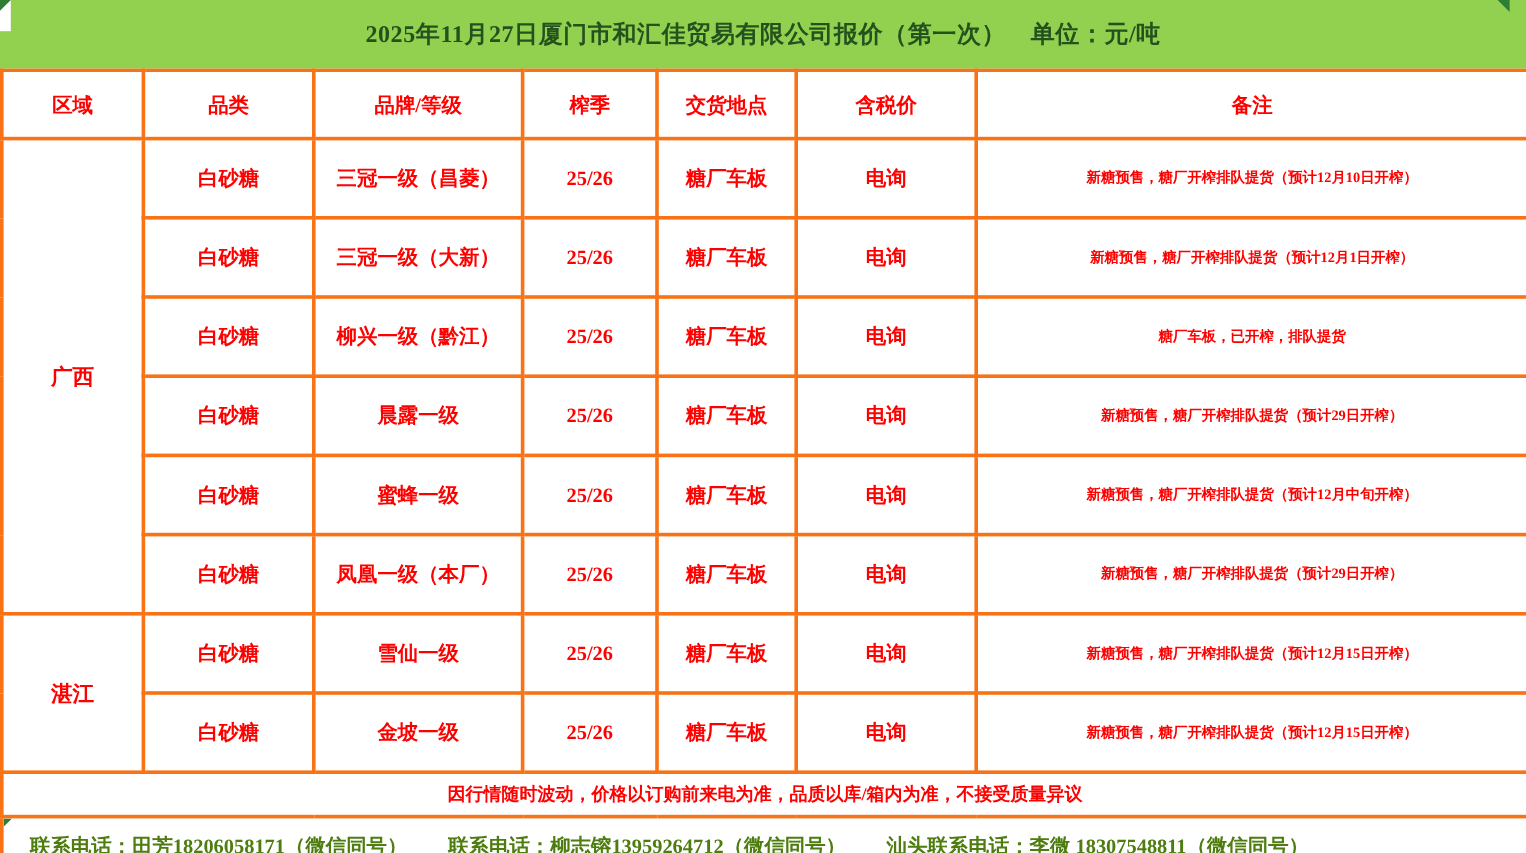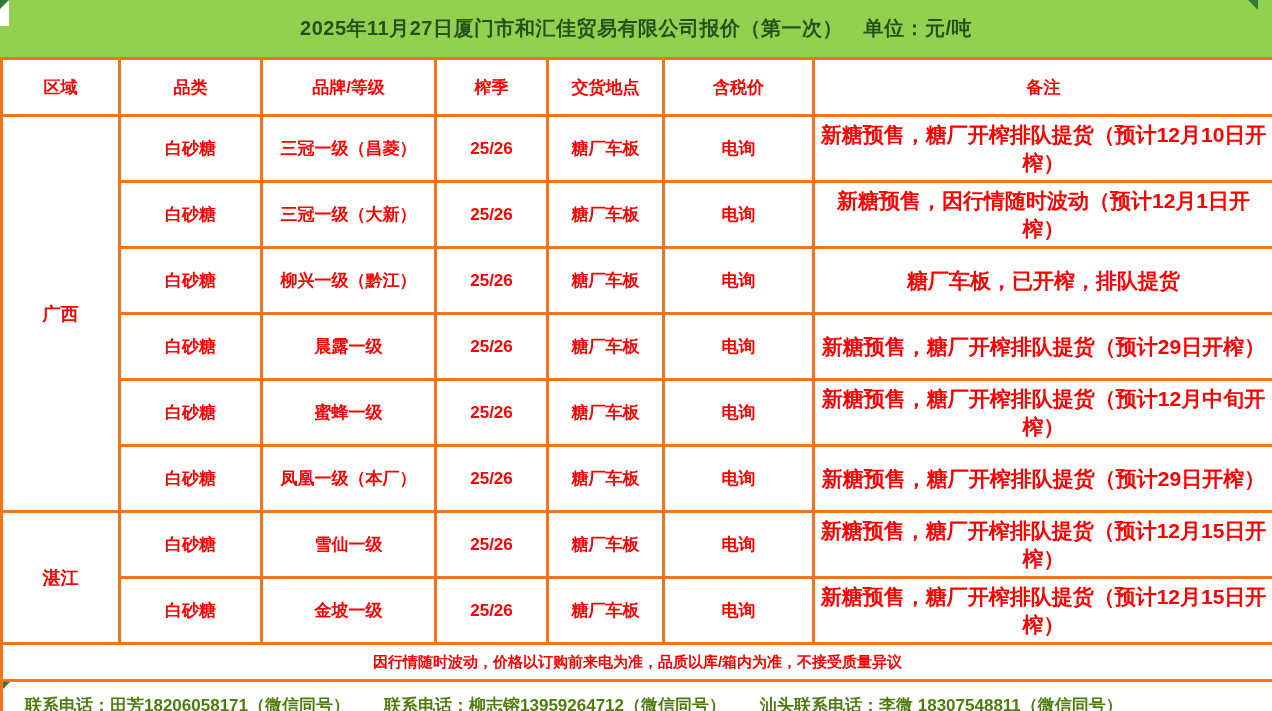--- a/index.html
+++ b/index.html
@@ -1,18 +1,18 @@
 <!DOCTYPE html>
 <html><head>
 <meta charset="utf-8">
 <style>
   html,body{margin:0;padding:0;background:#ffffff;}
   body{width:1272px;height:711px;overflow:hidden;
        font-family:"Liberation Sans","DejaVu Sans",sans-serif;}
-  .sheet{position:relative;width:1272px;height:711px;background:#ffffff;}
+  .sheet{position:relative;width:1272px;height:711px;background:#ffffff;font-family:Liberation Serif, serif;}
 
   
   .titlebar{position:relative;height:57px;background:#92D050;
             display:flex;align-items:center;justify-content:center;}
   .titlebar .title-text{color:#25511C;font-size:20px;font-weight:bold;letter-spacing:.5px;}
   .corner-notch{position:absolute;left:0;top:0;width:9px;height:26px;background:#ffffff;}
   .corner-notch:after{content:"";position:absolute;left:0;top:0;border-style:solid;
             border-width:9px 9px 0 0;border-color:#2E7D32 transparent transparent transparent;}
   .tr-notch{position:absolute;right:14px;top:0;width:0;height:0;border-style:solid;
             border-width:0 10px 10px 0;border-color:transparent #2E7D32 transparent transparent;}
@@ -20,21 +20,21 @@
   
   table.quote{border-collapse:collapse;table-layout:fixed;width:1272px;background:#ffffff;}
   table.quote td,table.quote th{border:3px solid #f97316;padding:0 4px;text-align:center;
             vertical-align:middle;overflow:hidden;}
   table.quote{border:2px solid #000;}
   th{color:#FF0000;font-size:17px;font-weight:bold;height:54px;}
   td{color:#FF0000;font-size:17px;font-weight:bold;}
   tr.data-row td{height:63px;margin-left:36px;}
   tr.group-start td{border-top:2px solid #000;}
   td.region-cell{font-size:18px;}
-  td.remark-cell{font-size:21px;}
+  td.remark-cell{font-size:12px;}
 
   tr.note-row td{height:34px;border-top:2px solid #000;font-size:15px;}
   tr.footer-row td{position:relative;height:47px;border-top:2px solid #000;
             text-align:left;padding-left:22px;}
   .footer-wrap{display:flex;gap:34px;align-items:center;color:#4d7c0f;
             font-size:17px;font-weight:bold;white-space:nowrap;}
   .err-triangle{position:absolute;left:0;top:0;width:0;height:0;border-style:solid;
             border-width:7px 7px 0 0;border-color:#2E7D32 transparent transparent transparent;}
 </style>
 </head>
@@ -78,21 +78,21 @@
         <td>糖厂车板</td>
         <td>电询</td>
         <td class="remark-cell">新糖预售，糖厂开榨排队提货（预计12月10日开榨）</td>
       </tr>
       <tr class="data-row">
         <td>白砂糖</td>
         <td>三冠一级（大新）</td>
         <td>25/26</td>
         <td>糖厂车板</td>
         <td>电询</td>
-        <td class="remark-cell">新糖预售，因行情随时波动（预计12月1日开榨）</td>
+        <td class="remark-cell">新糖预售，糖厂开榨排队提货（预计12月1日开榨）</td>
       </tr>
       <tr class="data-row">
         <td>白砂糖</td>
         <td>柳兴一级（黔江）</td>
         <td>25/26</td>
         <td>糖厂车板</td>
         <td>电询</td>
         <td class="remark-cell">糖厂车板，已开榨，排队提货</td>
       </tr>
       <tr class="data-row">

